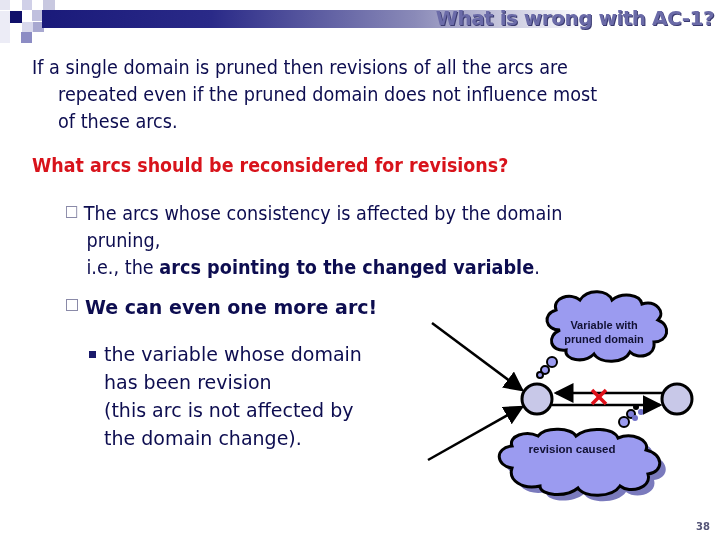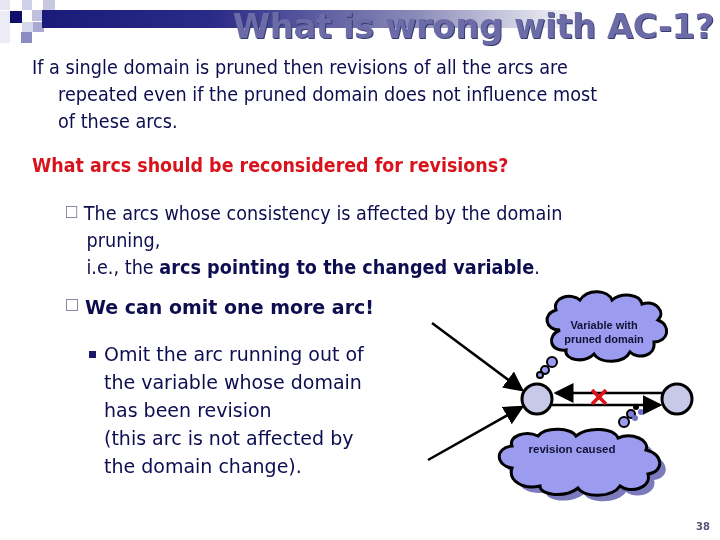--- a/index.html
+++ b/index.html
@@ -9,21 +9,21 @@
     font-family: "DejaVu Sans", sans-serif;
   }
   .deco { position: absolute; }
   .title-bar {
     position: absolute; left: 42px; top: 10px; width: 678px; height: 18px;
     background: linear-gradient(to right, #1a1a7a 0%, #2a2a88 25%, #8a8ab8 55%, #ffffff 80%);
   }
   .title {
     position: absolute; right: 6px; top: -4px;
     font-family: "DejaVu Sans", sans-serif; font-weight: bold;
-    font-size: 34px; color: #6b6ba8; letter-spacing: -0.5px;
+    font-size: 20px; color: #6b6ba8; letter-spacing: -0.5px;
     text-shadow: 1px 1px 0 #3a3a70;
     white-space: nowrap;
   }
   .para {
     position: absolute; left: 32px; top: 54px; width: 670px;
     font-family: "DejaVu Sans", sans-serif;
     font-size: 19px; line-height: 27px; color: #0d0d50;
     transform: scaleX(0.93); transform-origin: left top;
   }
   .para .indent { display: block; padding-left: 28px; }
@@ -93,26 +93,25 @@
 
 <div class="question">What arcs should be reconsidered for revisions?</div>
 
 <div class="bullet1">
   <span class="hollow-sq"></span><span>The arcs whose consistency is affected by the domain</span>
   <span class="b1-rest">pruning,</span>
   <span class="b1-rest"><span>i.e., the </span><span class="strong">arcs pointing to the changed variable</span><span>.</span></span>
 </div>
 
 <div class="bullet2">
-  <span class="hollow-sq" style="vertical-align:3px;"></span><span>We can omit one more arc!</span>
+  <span class="hollow-sq" style="vertical-align:3px;"></span><span>We can even one more arc!</span>
 </div>
 
 <div class="sub">
   <span class="filled-sq"></span>
-  <div>Omit the arc running out of</div>
   <div>the variable whose domain</div>
   <div>has been revision</div>
   <div>(this arc is not affected by</div>
   <div>the domain change).</div>
 </div>
 
 <svg class="diagram" width="720" height="540">
   <defs>
     <marker id="arrowhead" markerWidth="8" markerHeight="8" refX="7" refY="4" orient="auto">
       <path d="M0,0 L8,4 L0,8 z" fill="#000"></path>

